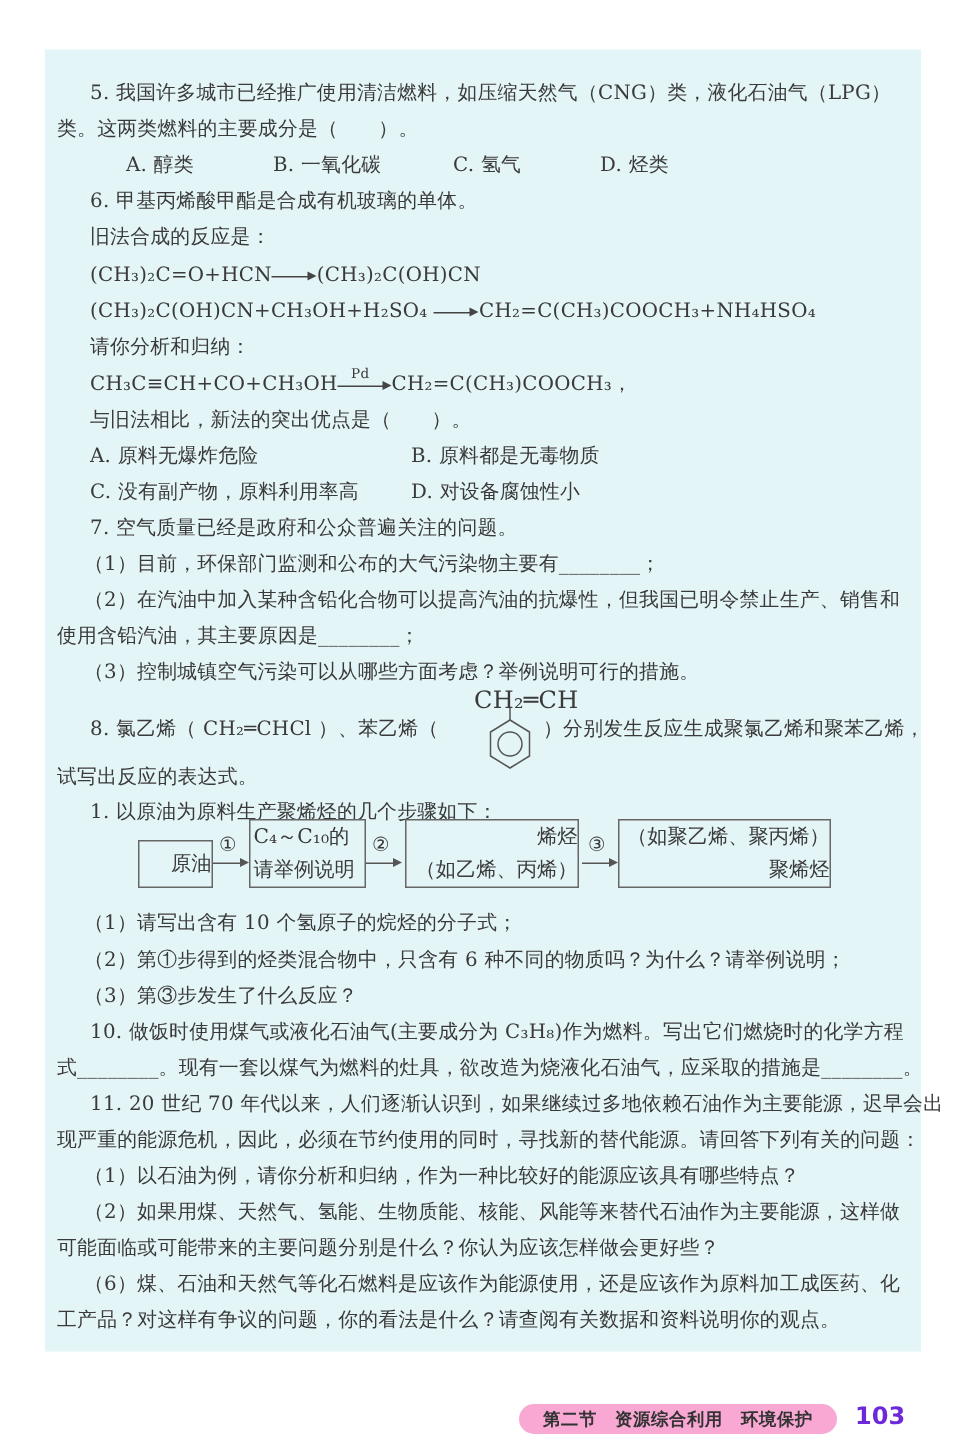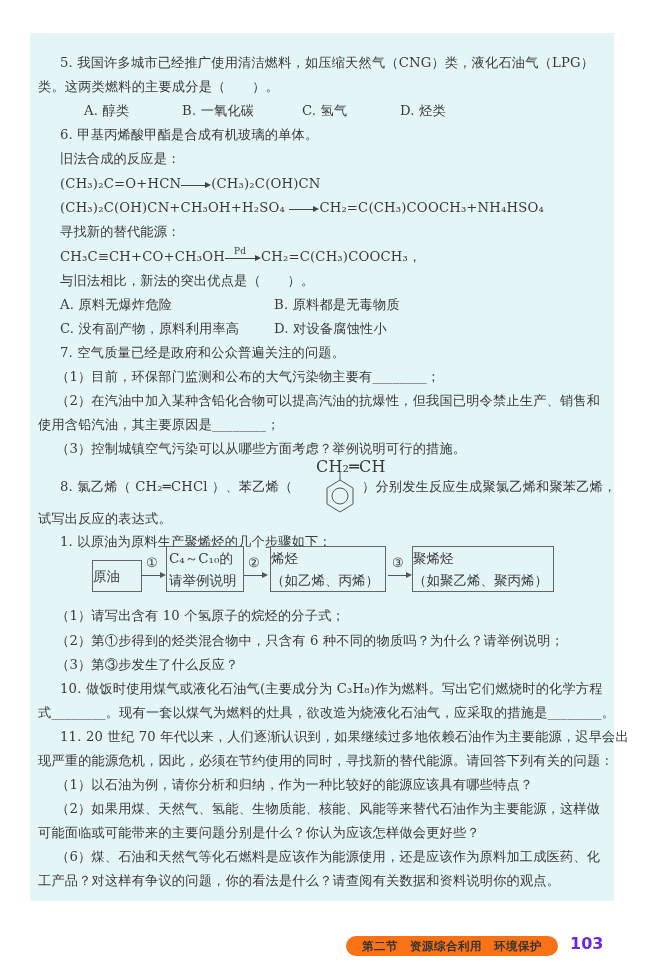--- a/index.html
+++ b/index.html
@@ -6,26 +6,26 @@
   body{width:650px;height:968px;background:#ffffff;position:relative;overflow:hidden;
        font-family:"DejaVu Serif","Liberation Serif",serif;color:#3a3a3a;}
   .panel{position:absolute;left:30px;top:33px;width:584px;height:868px;background:#e4f5f7;}
   .ln{position:absolute;font-size:13.2px;line-height:18px;white-space:nowrap;letter-spacing:0.2px;}
   .ind1{left:60px;}
   .ind0{left:38px;}
   .arrow{display:inline-block;position:relative;width:30px;height:10px;vertical-align:middle;}
   .arrow::before{content:"";position:absolute;left:0;right:5px;top:5px;border-top:1px solid #444;}
   .arrow::after{content:"";position:absolute;right:0;top:2px;border-left:6px solid #444;border-top:3px solid transparent;border-bottom:3px solid transparent;}
   .cat{position:absolute;left:9px;top:-11px;font-size:9px;}
-  .box{position:absolute;border:1px solid #666;background:#e4f5f7;font-size:13.5px;line-height:22px;text-align:left;}
+  .box{position:absolute;border:1px solid #666;background:#e4f5f7;font-size:13.5px;line-height:22px;text-align:right;}
   .farrow{position:absolute;height:10px;}
   .farrow::before{content:"";position:absolute;left:0;right:5px;top:5px;border-top:1px solid #555;}
   .farrow::after{content:"";position:absolute;right:0;top:2px;border-left:6px solid #555;border-top:3px solid transparent;border-bottom:3px solid transparent;}
   .step{position:absolute;font-size:13px;}
-  .footer-pill{position:absolute;left:346px;top:936px;width:212px;height:20px;border-radius:10px;background:#f97316;
+  .footer-pill{position:absolute;left:346px;top:936px;width:212px;height:20px;border-radius:10px;background:#f9a8d4;
        font-family:"DejaVu Sans","Liberation Sans",sans-serif;font-size:11.5px;line-height:20px;color:#333;text-align:center;font-weight:bold;letter-spacing:0.5px;}
   .page-num{position:absolute;left:570px;top:934px;font-family:"DejaVu Sans","Liberation Sans",sans-serif;font-weight:bold;font-size:16px;color:#6d28d9;}
 </style>
 </head>
 <body>
 
 <div class="panel"></div>
 
 <div class="ln ind1" style="top:54px">5. 我国许多城市已经推广使用清洁燃料，如压缩天然气（CNG）类，液化石油气（LPG）</div>
 <div class="ln ind0" style="top:78px">类。这两类燃料的主要成分是（　　）。</div>
@@ -35,21 +35,21 @@
 <div class="ln" style="left:400px;top:102px">D. 烃类</div>
 
 <div class="ln ind1" style="top:126px">6. 甲基丙烯酸甲酯是合成有机玻璃的单体。</div>
 <div class="ln ind1" style="top:150px">旧法合成的反应是：</div>
 <div class="ln ind1" style="top:175px">
   <span>(CH₃)₂C=O+HCN</span><span class="arrow"></span><span>(CH₃)₂C(OH)CN</span>
 </div>
 <div class="ln ind1" style="top:199px">
   <span>(CH₃)₂C(OH)CN+CH₃OH+H₂SO₄</span> <span class="arrow"></span><span>CH₂=C(CH₃)COOCH₃+NH₄HSO₄</span>
 </div>
-<div class="ln ind1" style="top:223px">寻找新的替代能源：</div>
+<div class="ln ind1" style="top:223px">请你分析和归纳：</div>
 <div class="ln ind1" style="top:248px">
   <span>CH₃C≡CH+CO+CH₃OH</span><span class="arrow" style="width:36px"><span class="cat">Pd</span></span><span>CH₂=C(CH₃)COOCH₃，</span>
 </div>
 <div class="ln ind1" style="top:272px">与旧法相比，新法的突出优点是（　　）。</div>
 <div class="ln ind1" style="top:296px">A. 原料无爆炸危险</div>
 <div class="ln" style="left:274px;top:296px">B. 原料都是无毒物质</div>
 <div class="ln ind1" style="top:320px">C. 没有副产物，原料利用率高</div>
 <div class="ln" style="left:274px;top:320px">D. 对设备腐蚀性小</div>
 
 <div class="ln ind1" style="top:344px">7. 空气质量已经是政府和公众普遍关注的问题。</div>
@@ -79,22 +79,22 @@
 </div>
 <div class="farrow" style="left:244px;top:570px;width:24px"></div>
 <div class="step" style="left:248px;top:555px">②</div>
 <div class="box" style="left:270px;top:546px;width:114px;height:44px">
   <div>烯烃</div>
   <div>（如乙烯、丙烯）</div>
 </div>
 <div class="farrow" style="left:388px;top:570px;width:24px"></div>
 <div class="step" style="left:392px;top:555px">③</div>
 <div class="box" style="left:412px;top:546px;width:140px;height:44px">
+  <div>（如聚乙烯、聚丙烯）</div>
   <div>聚烯烃</div>
-  <div>（如聚乙烯、聚丙烯）</div>
 </div>
 
 <div class="ln" style="left:56px;top:607px">（1）请写出含有 10 个氢原子的烷烃的分子式；</div>
 <div class="ln" style="left:56px;top:632px">（2）第①步得到的烃类混合物中，只含有 6 种不同的物质吗？为什么？请举例说明；</div>
 <div class="ln" style="left:56px;top:656px">（3）第③步发生了什么反应？</div>
 
 <div class="ln ind1" style="top:680px">10. 做饭时使用煤气或液化石油气(主要成分为 C₃H₈)作为燃料。写出它们燃烧时的化学方程</div>
 <div class="ln ind0" style="top:704px">式________。现有一套以煤气为燃料的灶具，欲改造为烧液化石油气，应采取的措施是________。</div>
 
 <div class="ln ind1" style="top:728px">11. 20 世纪 70 年代以来，人们逐渐认识到，如果继续过多地依赖石油作为主要能源，迟早会出</div>

